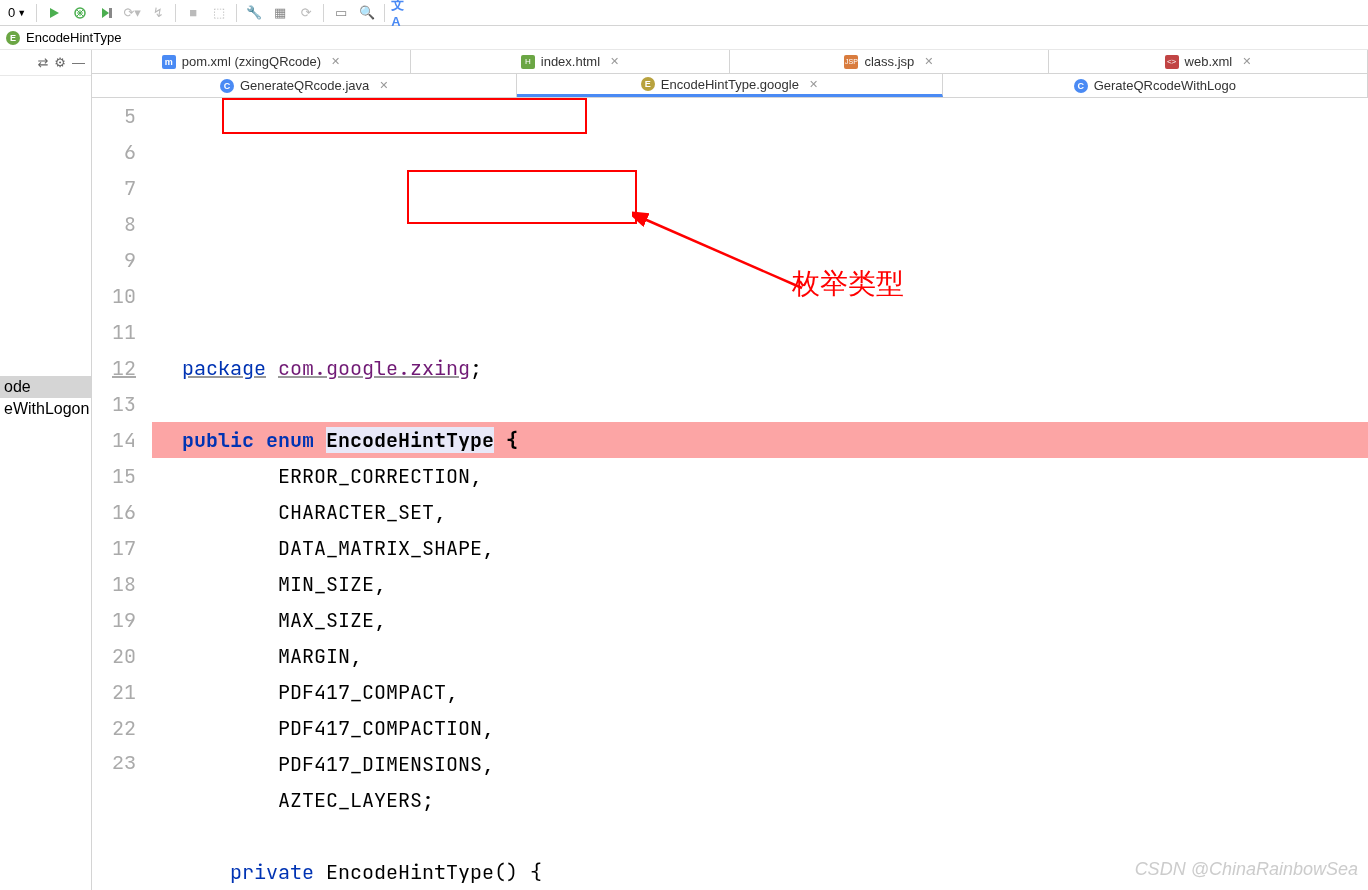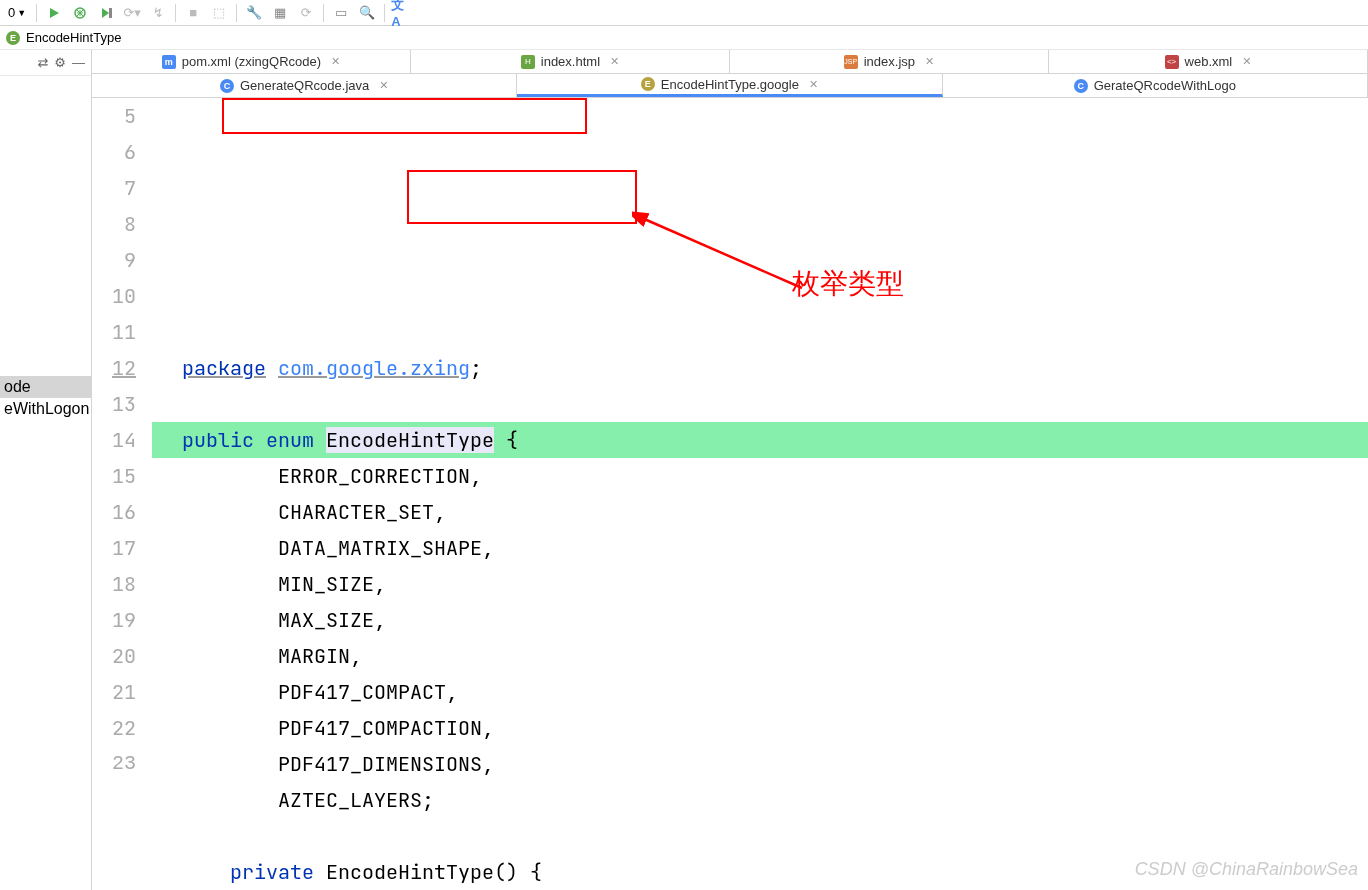--- a/index.html
+++ b/index.html
@@ -35,23 +35,23 @@
 .ico-c { background: #4a8af4; color: #fff; font-size: 9px; font-weight: bold; display: flex; align-items: center; justify-content: center; border-radius: 50%; }
 .ico-e { background: #b8a23e; color: #fff; font-size: 9px; font-weight: bold; display: flex; align-items: center; justify-content: center; border-radius: 50%; }
 
 .banner { background: #fff8d6; padding: 6px 12px; display: flex; justify-content: space-between; color: #333; font-size: 13px; }
 .banner a { color: #2a6ed6; text-decoration: none; }
 
 .code-wrap { flex: 1; display: flex; position: relative; font-family: "JetBrains Mono", Consolas, monospace; font-size: 20px; line-height: 36px; }
 .gutter { width: 60px; text-align: right; color: #aaa; padding-right: 16px; user-select: none; background: #fff; }
 .code { flex: 1; white-space: pre; position: relative; }
 .code .ln { height: 36px; padding-left: 30px; }
-.code .ln.hl { background: #86efac; }
+.code .ln.hl { background: #fca5a5; font-weight: bold; }
 .kw { color: #0033b3; }
-.pkg { color: #3b82f6; }
+.pkg { color: #701a75; }
 .ident { color: #000; }
 .underline { text-decoration: underline; text-decoration-color: #999; }
 .type-hl { background: #e8e8f8; }
 
 .red-box1 { position: absolute; border: 2px solid red; left: 70px; top: 0px; width: 365px; height: 36px; pointer-events: none; }
 .red-box2 { position: absolute; border: 2px solid red; left: 255px; top: 72px; width: 230px; height: 54px; pointer-events: none; }
 .anno-text { position: absolute; left: 640px; top: 168px; color: red; font-size: 28px; font-family: "Microsoft YaHei", sans-serif; }
 .arrow-svg { position: absolute; left: 480px; top: 110px; pointer-events: none; }
 
 .watermark { position: absolute; right: 10px; bottom: 10px; color: #ccc; font-size: 18px; font-style: italic; }
@@ -124,21 +124,21 @@
           <span>pom.xml (zxingQRcode)</span>
           <span class="close">✕</span>
         </div>
       <div class="tab" style="flex:1;justify-content:center">
           <span class="tab-icon ico-h">H</span>
           <span>index.html</span>
           <span class="close">✕</span>
         </div>
       <div class="tab" style="flex:1;justify-content:center">
           <span class="tab-icon ico-jsp">JSP</span>
-          <span>index.jsp</span>
+          <span>class.jsp</span>
           <span class="close">✕</span>
         </div>
       <div class="tab" style="flex:1;justify-content:center">
           <span class="tab-icon ico-x">&lt;&gt;</span>
           <span>web.xml</span>
           <span class="close">✕</span>
         </div>
     </div>
     <div class="tabs2">
       <div class="tab" style="flex:1;justify-content:center">

